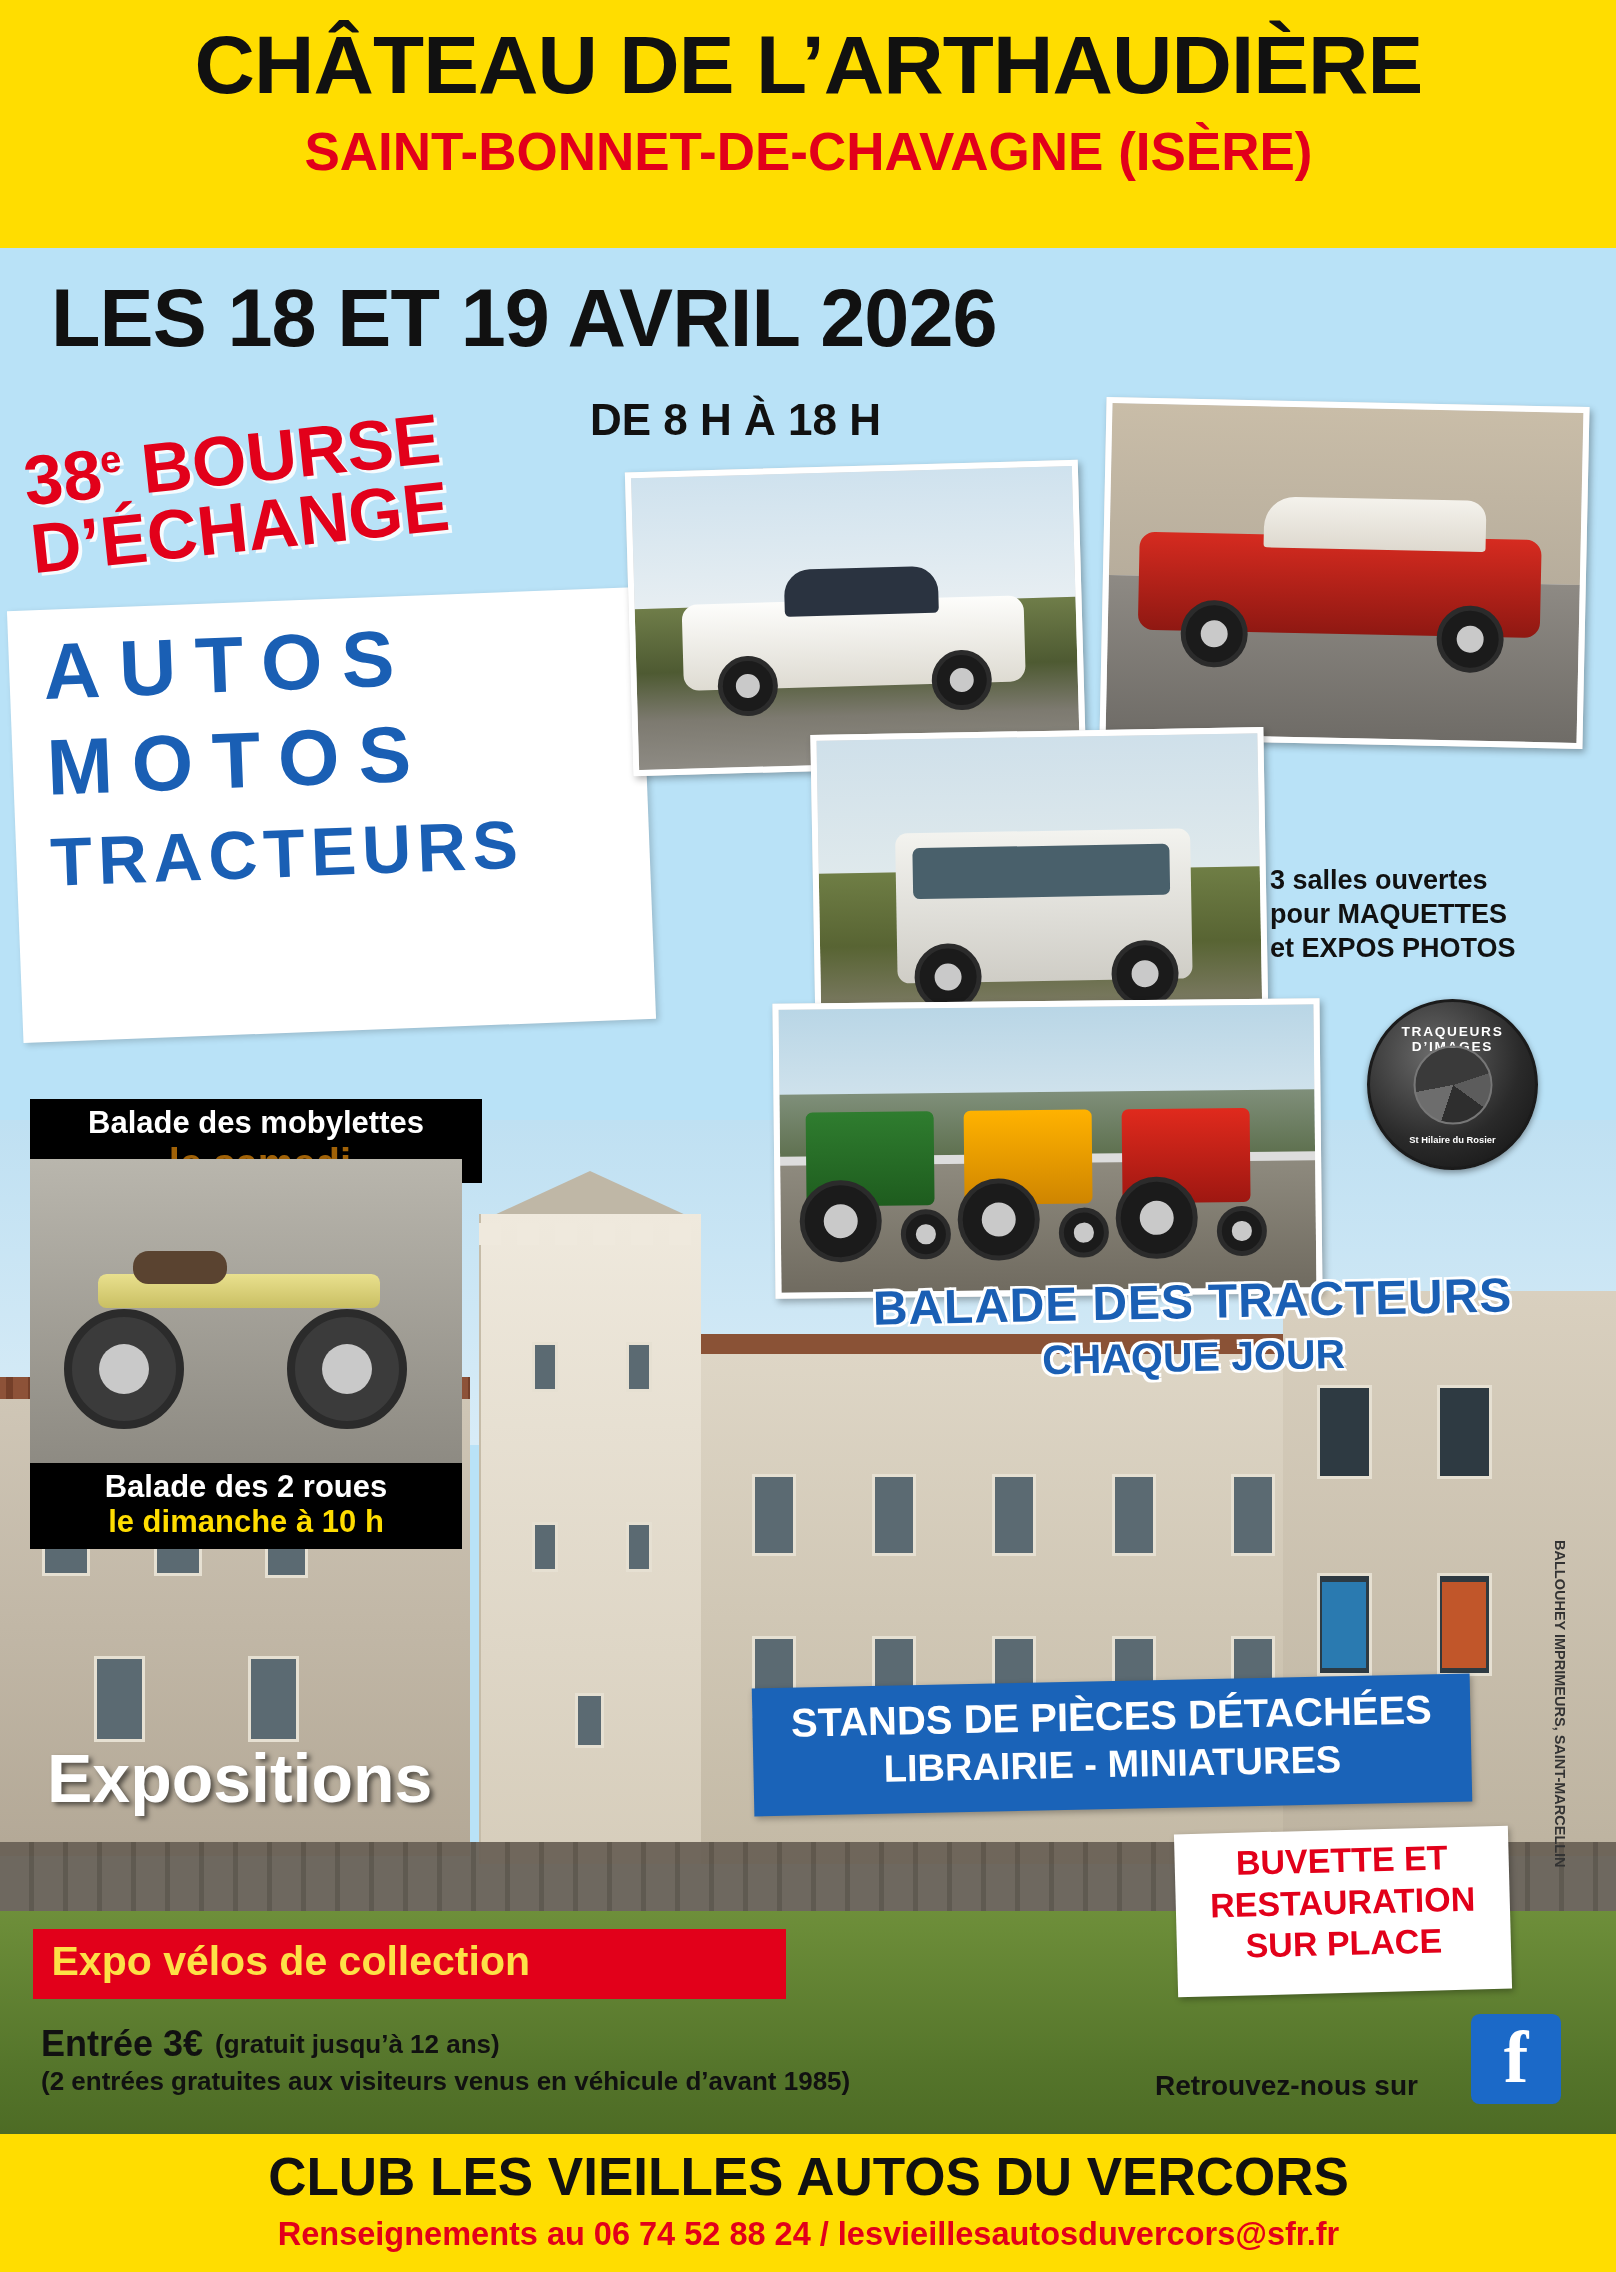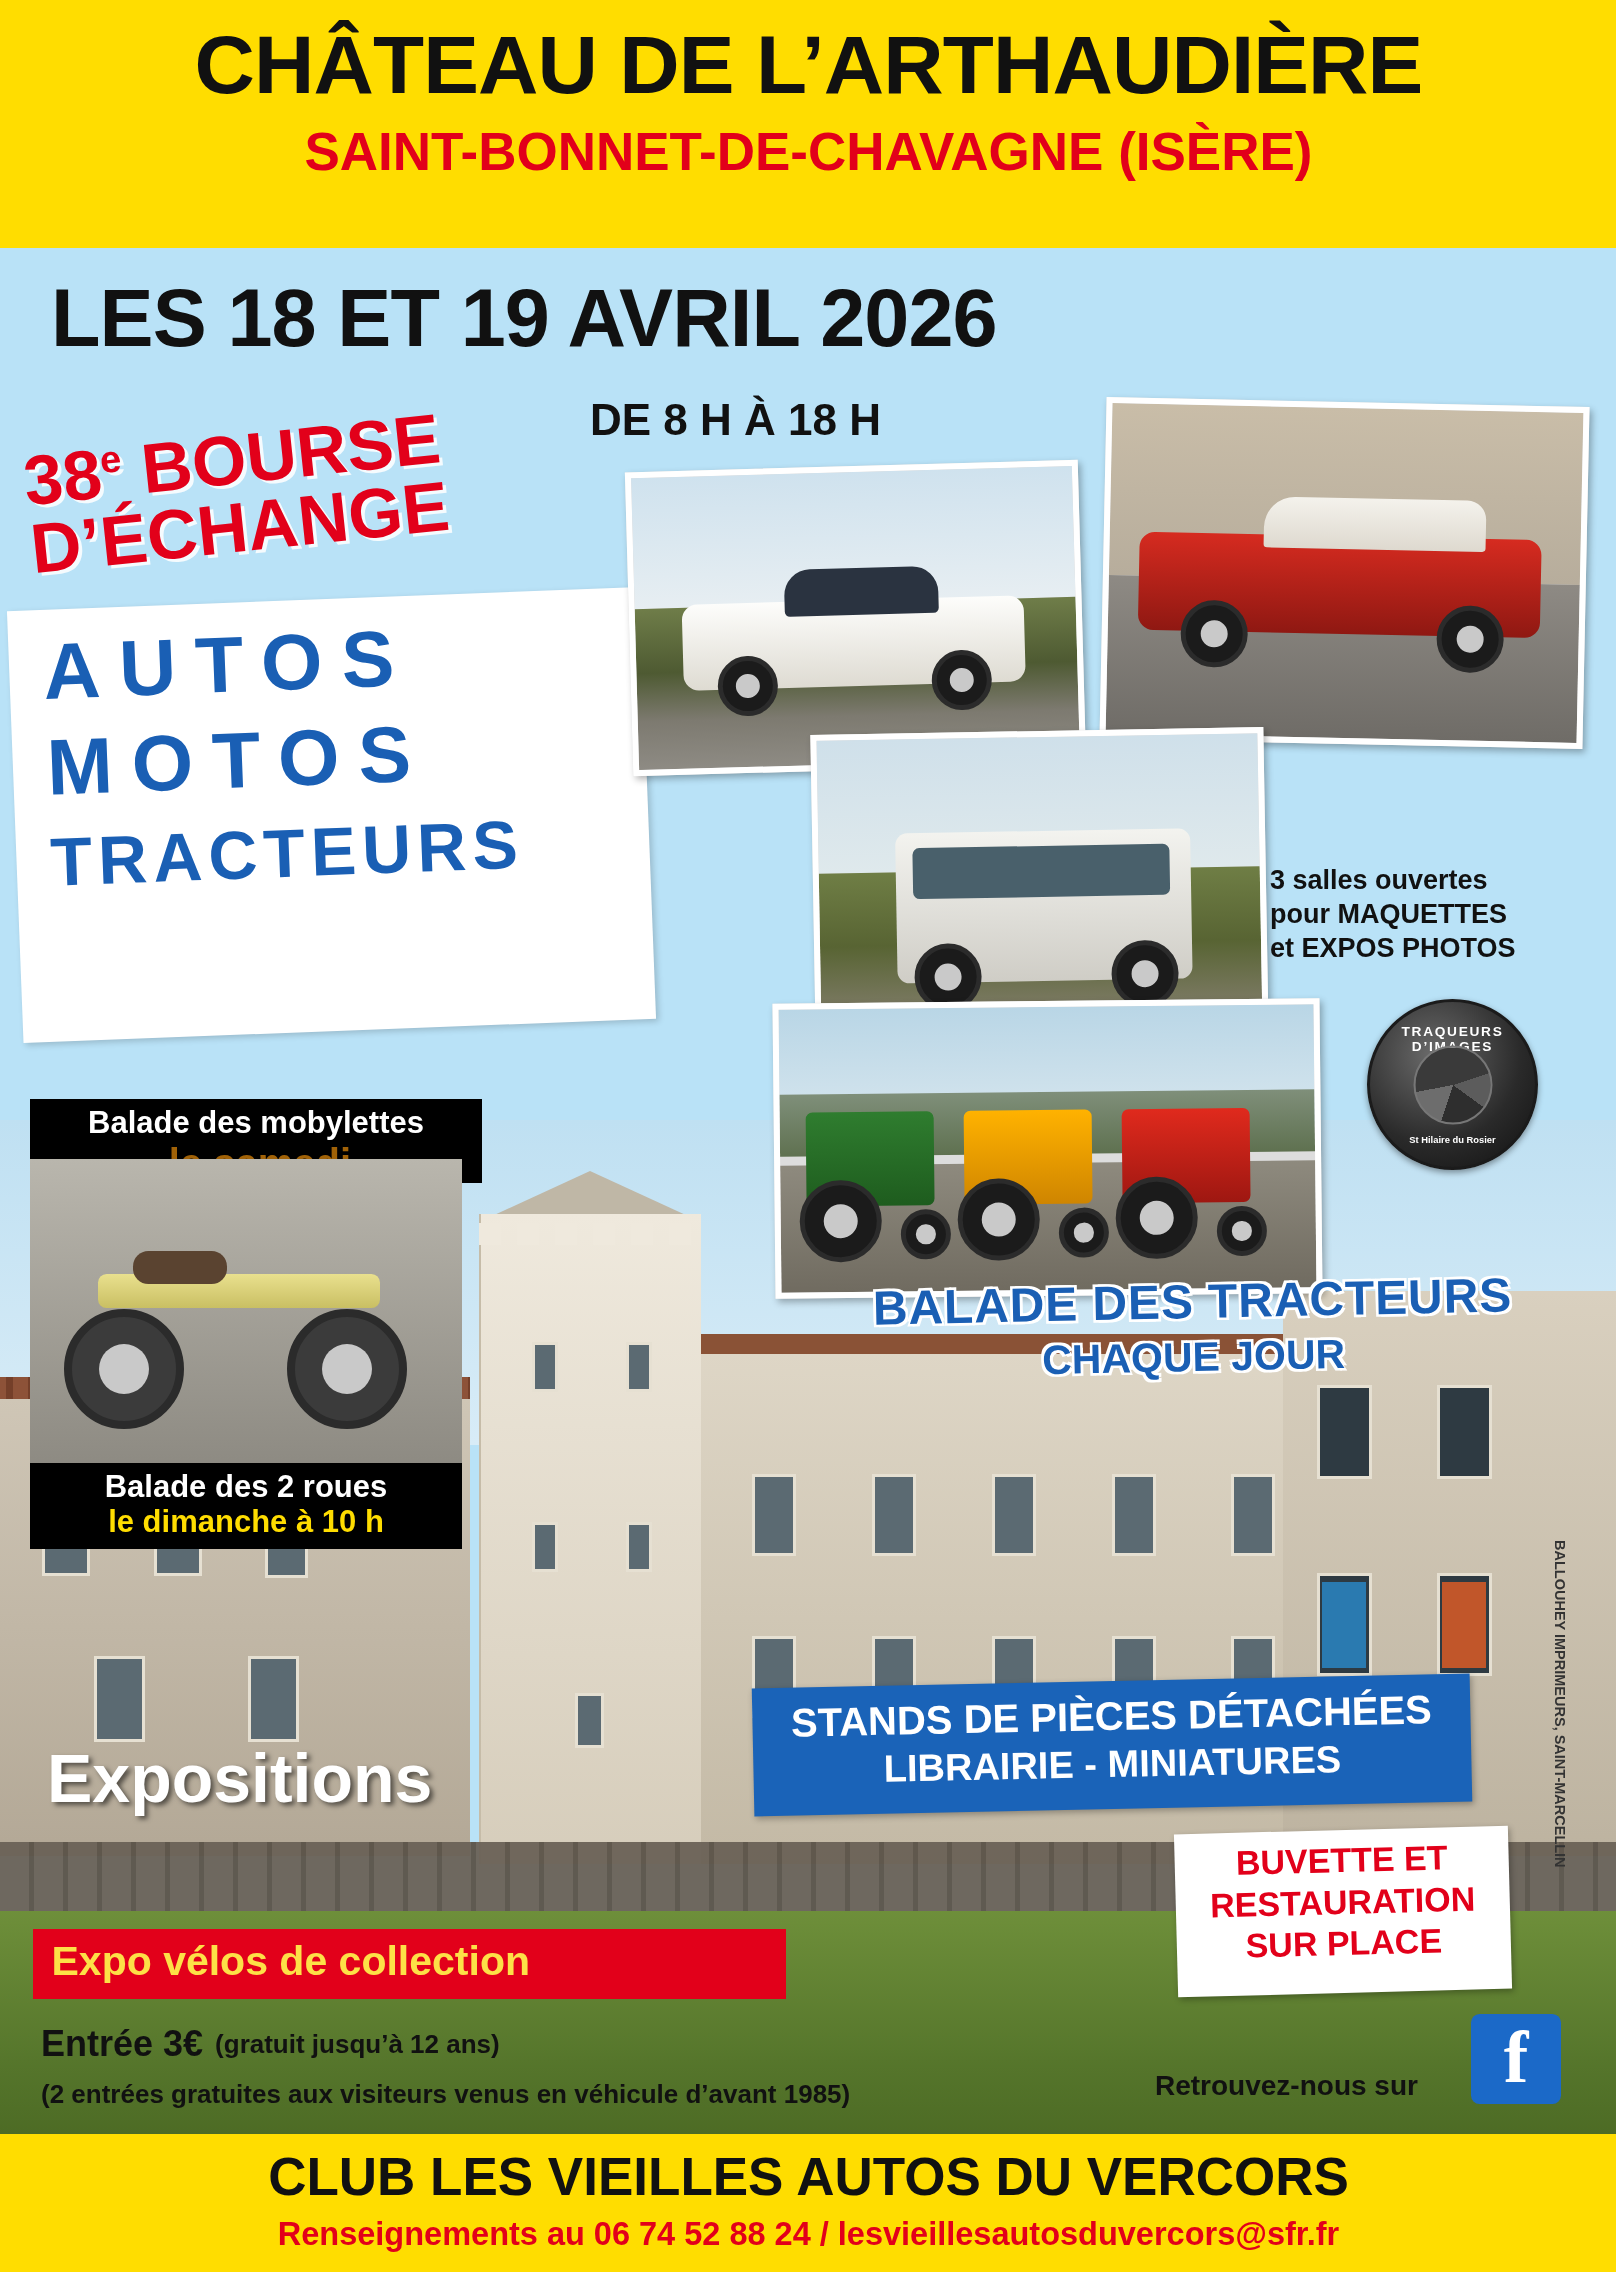--- a/index.html
+++ b/index.html
@@ -322,21 +322,21 @@
   .buvette div { color:#e2001a; font-size: 34px; font-weight: 900; line-height: 1.22; white-space:nowrap;}
 
   
   .entree {
     position: absolute;
     left: 41px; top: 2023px;
     width: 1026px;
   }
   .entree .r1 { font-size: 36px; font-weight: 900; color:#111111; display:flex; align-items:center; gap:12px;}
   .entree .r1 .small { font-size: 26px; font-weight: 700;}
-  .entree .r2 { font-size: 26px; font-weight: 700; color:#111111; margin-top: 14px;}
+  .entree .r2 { font-size: 26px; font-weight: 700; color:#111111; margin-top: 1px;}
 
   .retrouvez {
     position: absolute;
     left: 1155px; top: 2070px;
     font-size: 28px; font-weight: 900; color:#111111; white-space:nowrap;
   }
   .fb {
     position: absolute;
     left: 1471px; top: 2014px;
     width: 90px; height: 90px;

